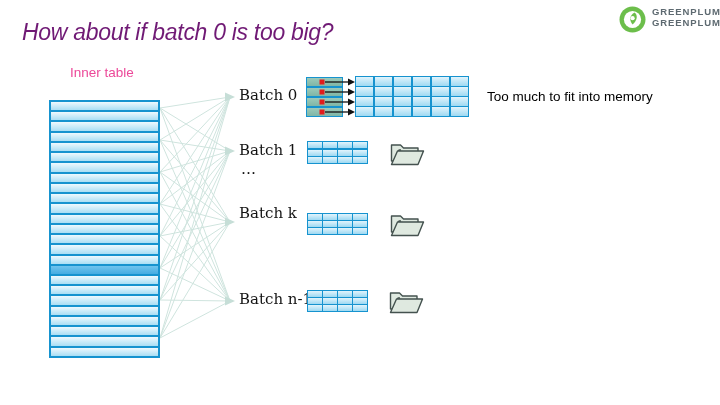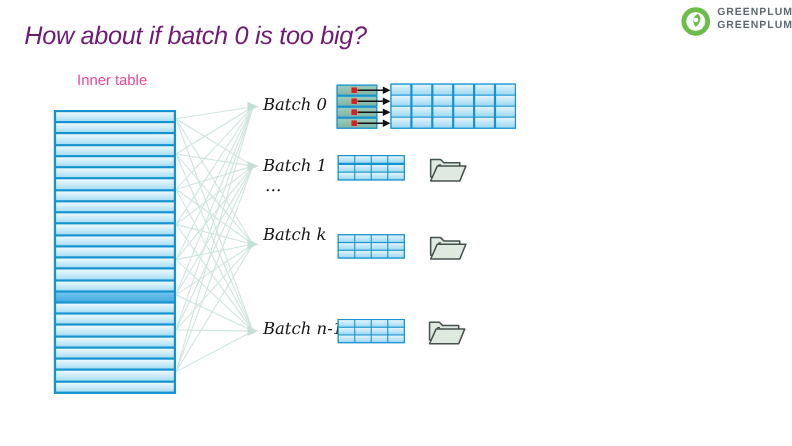--- a/index.html
+++ b/index.html
@@ -33,21 +33,21 @@
 
   
   .grid{position:absolute;background:#1693cf;border:1.5px solid #1693cf;box-sizing:border-box;
         display:grid;gap:1.5px;}
   .grid .cell{background:linear-gradient(#e2f4fc,#9ed9f2);}
   #batch0-grid{left:355px;top:76px;width:114px;height:41px;}
   #batch1-grid{left:307px;top:141px;width:61px;height:23px;}
   #batchk-grid{left:307px;top:213px;width:61px;height:22px;}
   #batchn-grid{left:307px;top:290px;width:61px;height:22px;}
 
-  .batch-label{position:absolute;font-family:"DejaVu Serif",serif;font-style:italic;
+  .batch-label{position:absolute;font-family:"DejaVu Serif",serif;
                font-size:15px;color:#141414;white-space:nowrap;}
   #batch0-label{left:239px;top:86px;}
   #batch1-label{left:239px;top:141px;}
   #ellipsis{left:241px;top:160px;}
   #batchk-label{left:239px;top:204px;}
   #batchn-label{left:239px;top:290px;}
 
   .memory-note{position:absolute;left:487px;top:89px;font-size:13.5px;color:#000;white-space:nowrap;}
 
   .fan{position:absolute;left:160px;top:80px;width:80px;height:285px;}
@@ -198,20 +198,21 @@
       <div class="cell"></div>
       <div class="cell"></div>
       <div class="cell"></div>
       <div class="cell"></div>
       <div class="cell"></div>
       <div class="cell"></div>
       <div class="cell"></div>
       <div class="cell"></div>
       <div class="cell"></div>
     </div>
+  <div class="memory-note">Too much to fit into memory</div>
 
   <div class="grid" id="batch1-grid" style="grid-template-columns: repeat(4, 1fr);">
       <div class="cell"></div>
       <div class="cell"></div>
       <div class="cell"></div>
       <div class="cell"></div>
       <div class="cell"></div>
       <div class="cell"></div>
       <div class="cell"></div>
       <div class="cell"></div>

